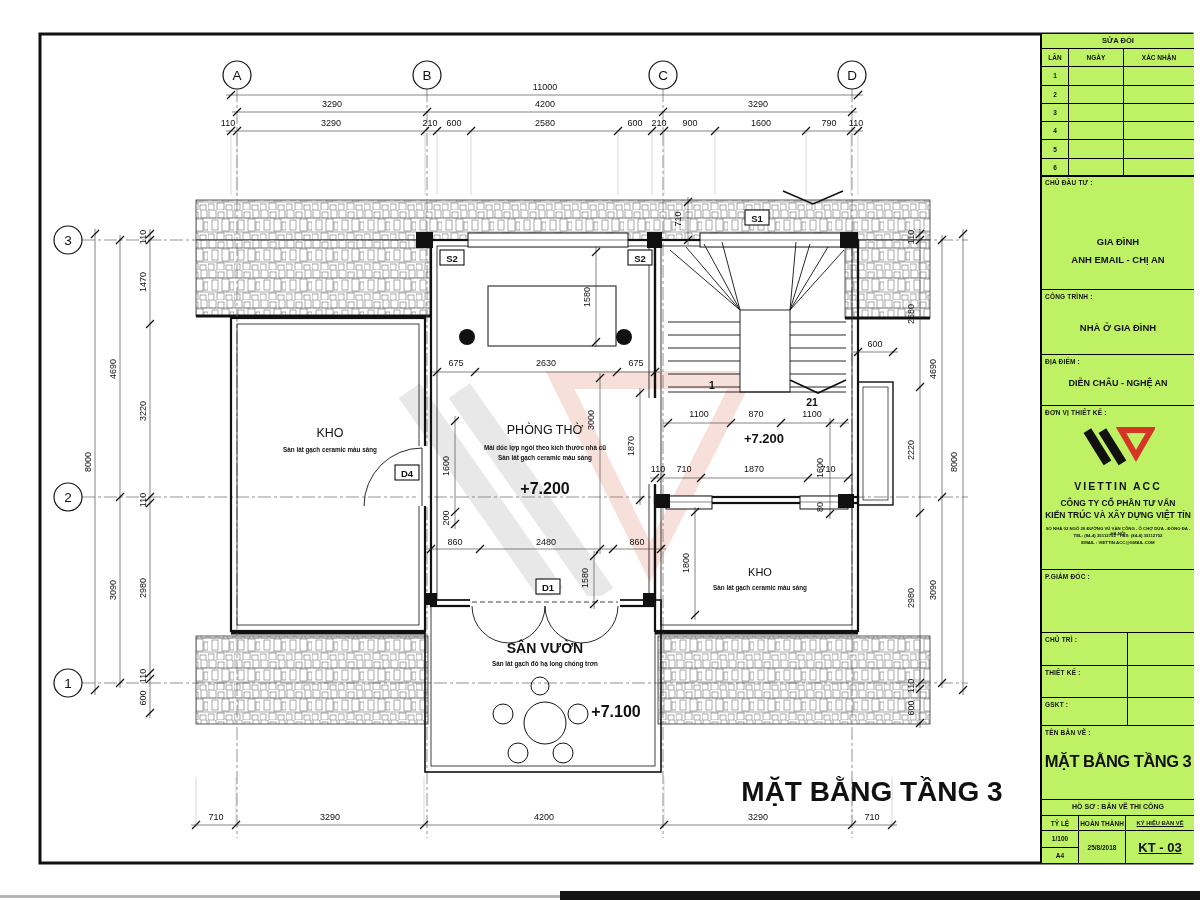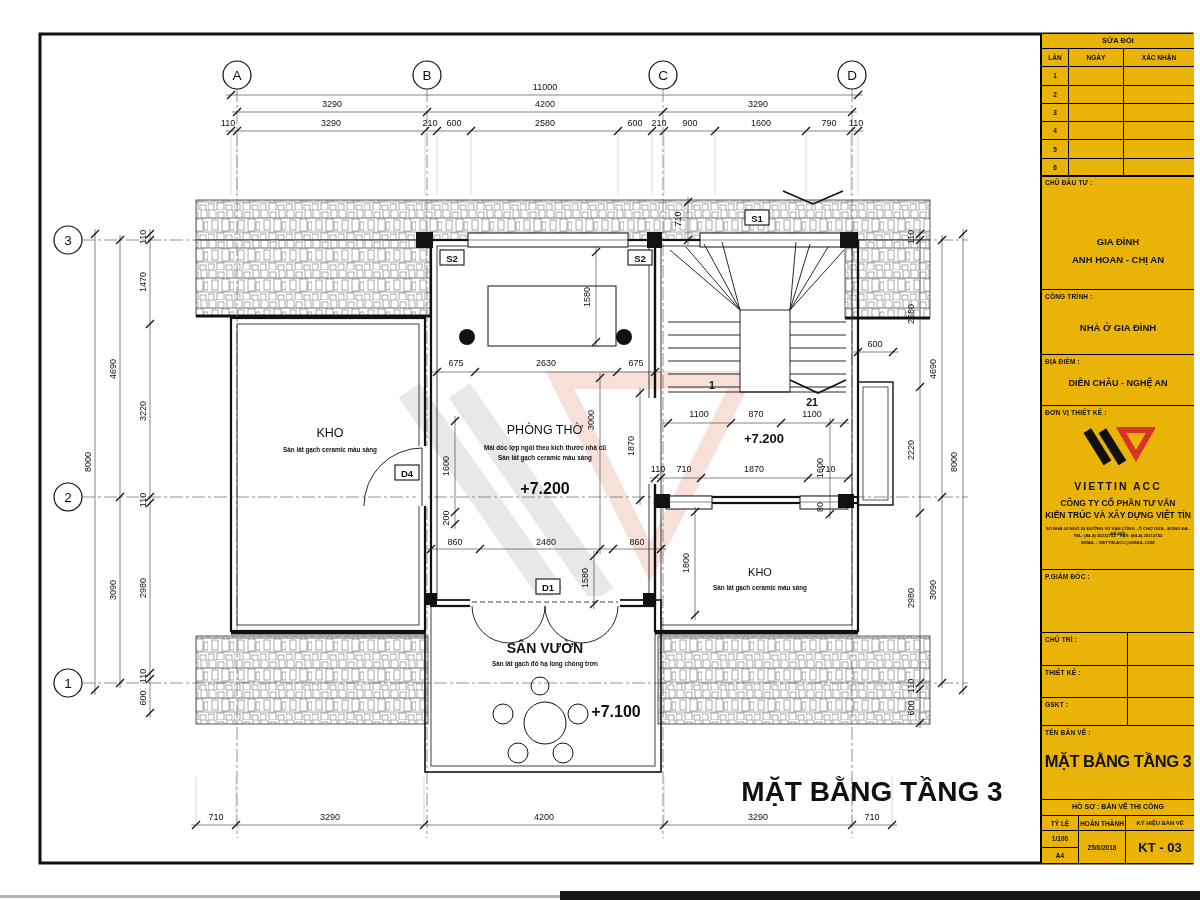--- a/index.html
+++ b/index.html
@@ -1,33 +1,33 @@
 <!DOCTYPE html>
 <html><head>
 <meta charset="utf-8">
 <style>
   html,body{margin:0;padding:0;background:#fff;}
   #page{position:relative;width:1200px;height:900px;background:#fff;overflow:hidden;
         font-family:"Liberation Sans",sans-serif;color:#111;}
   #plan-svg{position:absolute;left:0;top:0;}
   svg text{font-family:"Liberation Sans",sans-serif;fill:#111;}
   
-  #tblock{position:absolute;left:1040px;top:34px;width:152px;height:829px;background:#eab308;
+  #tblock{position:absolute;left:1040px;top:34px;width:152px;height:829px;background:#bef264;
           border-left:2px solid #000;font-size:7px;}
   .tb-sec{position:absolute;left:0;right:0;border-bottom:1px solid #000;box-sizing:border-box;}
   .tb-label{position:absolute;left:3px;top:3px;font-size:6.5px;font-weight:bold;letter-spacing:.2px;}
   .tb-val{position:absolute;left:0;right:0;text-align:center;font-weight:bold;}
   .tb-rev-title{height:14px;line-height:14px;text-align:center;font-size:7.5px;font-weight:bold;border-bottom:1px solid #000;}
   .tb-rev-grid{display:grid;grid-template-columns:27px 55px 1fr;height:128px;}
   .tb-rev-grid .c{border-right:1px solid #000;border-bottom:1px solid #000;display:flex;align-items:center;justify-content:center;font-size:6.5px;font-weight:bold;}
   .tb-rev-grid .c:nth-child(3n){border-right:none;}
   .sigrow .cell2{position:absolute;left:85px;top:0;bottom:0;border-left:1px solid #000;right:0;}
   .tb-bot-grid{display:grid;grid-template-columns:37px 47px 1fr;height:100%;}
   .tb-bot-grid .bc{border-right:1px solid #000;display:flex;align-items:center;justify-content:center;font-weight:bold;font-size:6.5px;text-align:center;}
-  .tb-bot-grid .bc:last-child{border-right:none;}
+  .tb-bot-grid .bc:last-child{border-right:none;text-decoration:underline;}
   #bottom-strip-l{position:absolute;left:0;top:895px;width:560px;height:3px;background:#b5b5b5;}
   #bottom-strip-r{position:absolute;left:560px;top:891px;width:640px;height:9px;background:#141414;}
 </style>
 </head>
 <body>
 
 <div id="page">
 
 <svg id="plan-svg" viewBox="0 0 1200 900" width="1200" height="900">
   <defs>
@@ -402,21 +402,21 @@
           <div class="c"></div>
       <div class="c">6</div>
           <div class="c"></div>
           <div class="c"></div>
     </div>
   </div>
 
   <div class="tb-sec" style="top:142px;height:114px;">
     <div class="tb-label">CHỦ ĐẦU TƯ :</div>
     <div class="tb-val" style="top:60px;font-size:9.5px;">GIA ĐÌNH</div>
-    <div class="tb-val" style="top:78px;font-size:9.5px;">ANH HOAN - CHỊ AN</div>
+    <div class="tb-val" style="top:78px;font-size:9.5px;">ANH EMAIL - CHỊ AN</div>
   </div>
 
   <div class="tb-sec" style="top:256px;height:65px;">
     <div class="tb-label">CÔNG TRÌNH :</div>
     <div class="tb-val" style="top:32px;font-size:9.5px;text-align:center;">NHÀ Ở GIA ĐÌNH</div>
   </div>
 
   <div class="tb-sec" style="top:372px;height:164px;">
     <div class="tb-label">ĐƠN VỊ THIẾT KẾ :</div>
     <svg width="74" height="56" style="position:absolute;left:39px;top:16px;">

